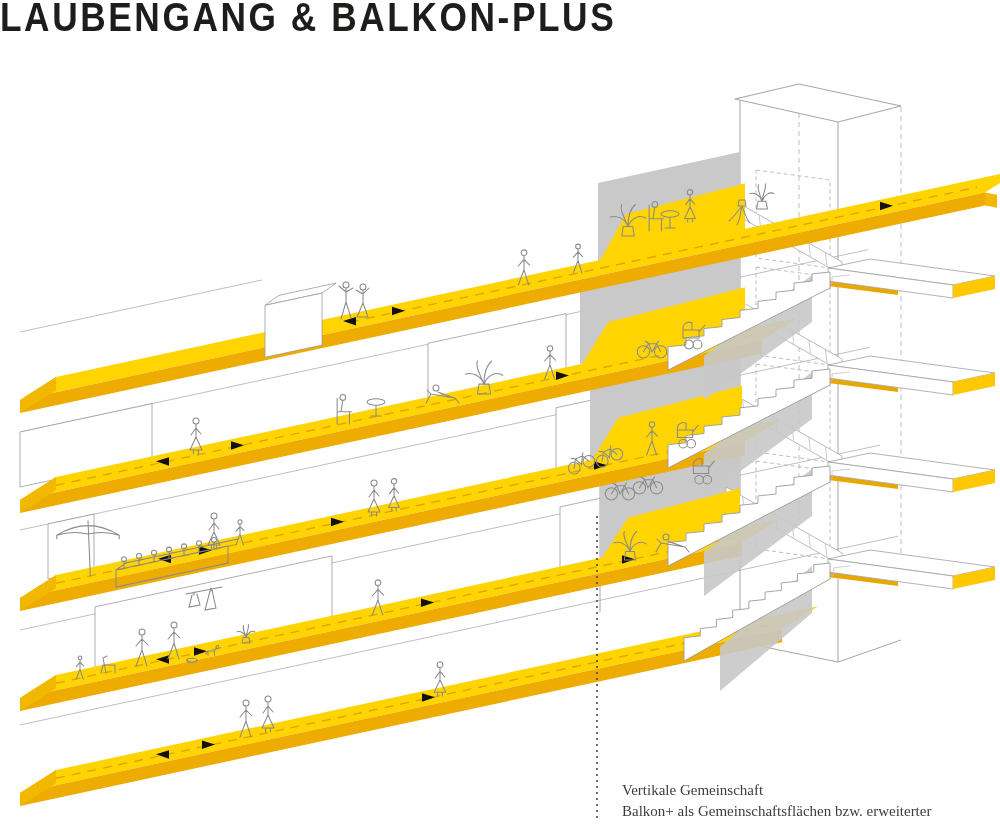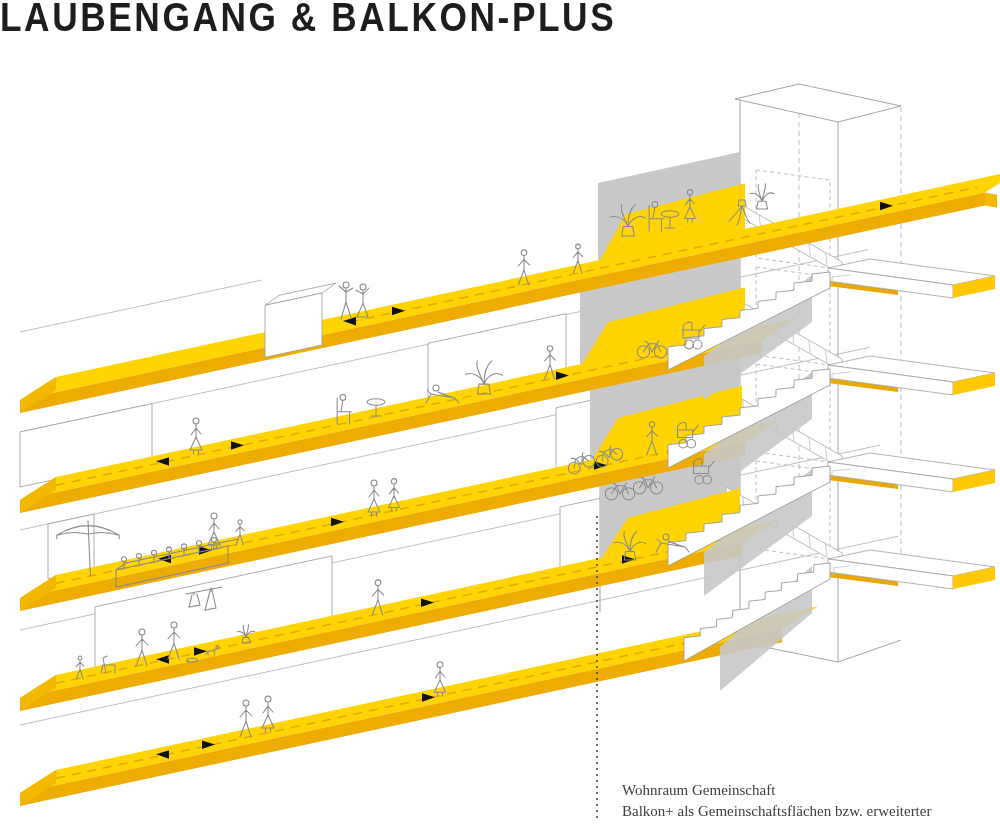--- a/index.html
+++ b/index.html
@@ -279,15 +279,15 @@
         <path d="M-3,-33 a3,3 0 1 0 6,0 a3,3 0 1 0 -6,0 M0,-30 L0,-17 M0,-26 L-5,-19 M0,-26 L5,-20 M0,-17 L-6,-4 M0,-17 L6,-4 M-6,-4 L6,-4 M-2.5,-4 L-2.5,0 M2.5,-4 L2.5,0" fill="none" stroke="#8a8a8a" stroke-width="1.05" vector-effect="non-scaling-stroke" stroke-linecap="round"></path>
       </g>
       <g transform="translate(440,696) scale(0.95)">
         <path d="M-3,-33 a3,3 0 1 0 6,0 a3,3 0 1 0 -6,0 M0,-30 L0,-17 M0,-26 L-5,-19 M0,-26 L5,-20 M0,-17 L-6,-4 M0,-17 L6,-4 M-6,-4 L6,-4 M-2.5,-4 L-2.5,0 M2.5,-4 L2.5,0" fill="none" stroke="#8a8a8a" stroke-width="1.05" vector-effect="non-scaling-stroke" stroke-linecap="round"></path>
       </g>
       <line x1="597" y1="516" x2="597" y2="818" stroke="#4a4a4a" stroke-width="1.6" stroke-dasharray="2 4"></line>
     </svg>
 </div>
 
 <div class="annotation">
-  <div>Wohnraum Gemeinschaft</div>
+  <div>Vertikale Gemeinschaft</div>
   <div>Balkon+ als Gemeinschaftsflächen bzw. erweiterter Wohnraum</div>
 </div>
 
 </body></html>

